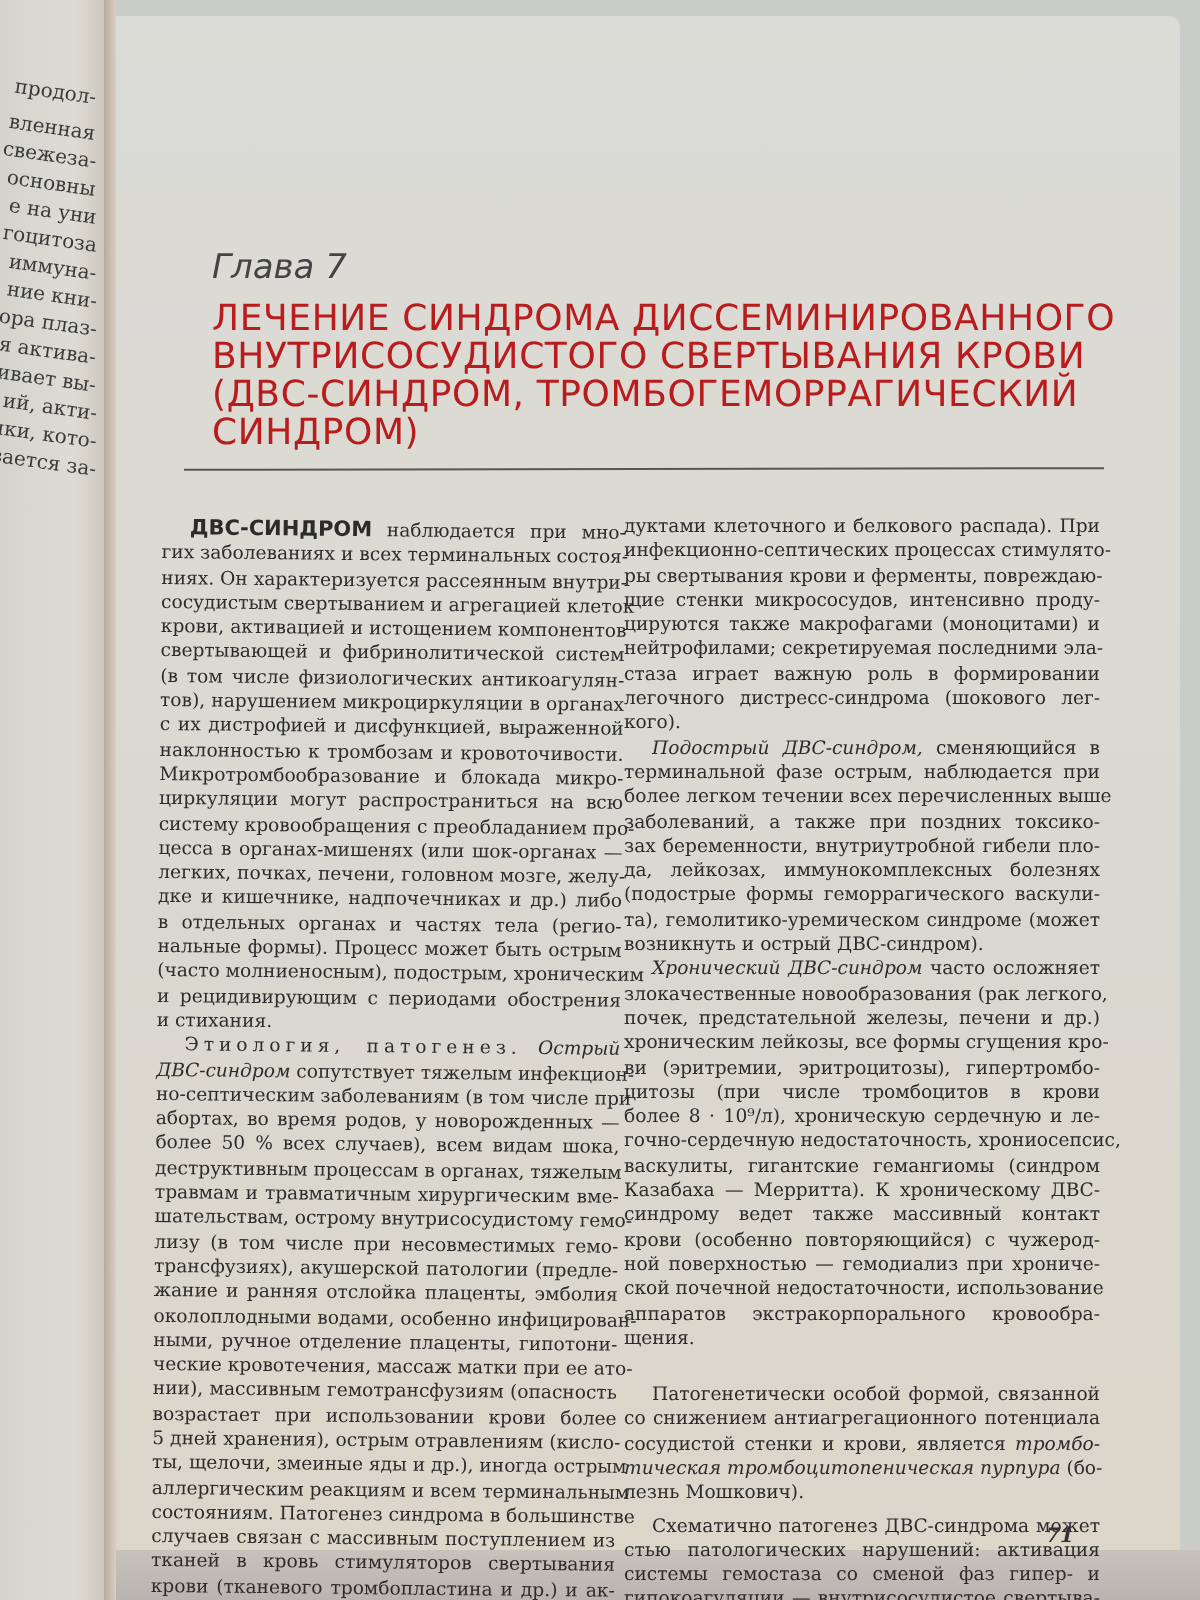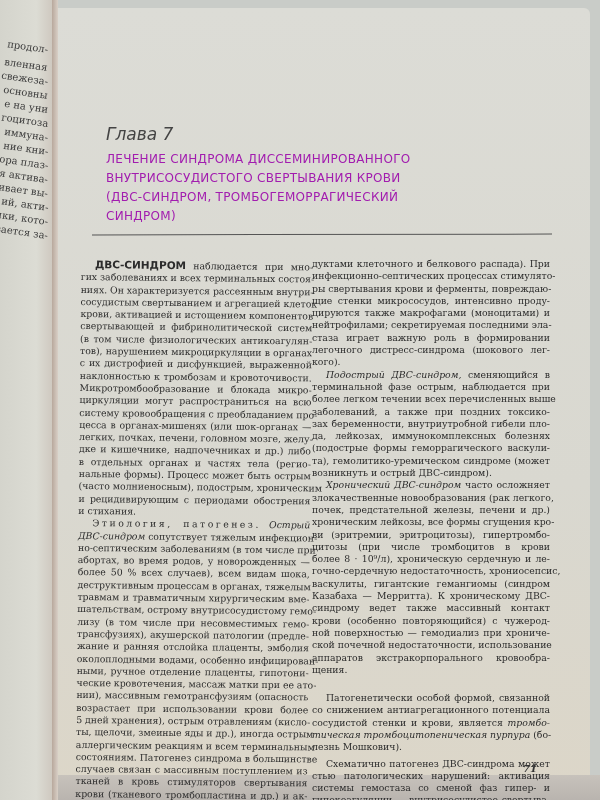--- a/index.html
+++ b/index.html
@@ -29,22 +29,22 @@
   .bottom-shadow {
     position:absolute; left:58px; top:775px; width:542px; height:25px;
     background:linear-gradient(180deg,#c7c2bb,#b9b4af);
   }
   .chapter-label {
     position:absolute; left:106px; top:124px; font-family:"DejaVu Sans", sans-serif;
     font-style:italic; font-size:17px; color:#444;
   }
   .title {
     position:absolute; left:106px; top:150px; width:400px;
-    font-family:"DejaVu Sans", sans-serif; font-size:12px; line-height:19px;
-    color:#a21caf; letter-spacing:0.3px; text-transform:uppercase;
+    font-family:"DejaVu Sans", sans-serif; font-size:18px; line-height:19px;
+    color:#b91c1c; letter-spacing:0.3px; text-transform:uppercase;
   }
   .title div { white-space:nowrap; }
   .rule {
     position:absolute; left:92px; top:234px; width:460px; height:1px; background:#555;
     transform:rotate(-0.1deg);
   }
   .col {
     position:absolute; top:258px; width:232px;
     font-size:9.3px; line-height:12.3px; color:#2b2b2b; text-align:justify;
   }

